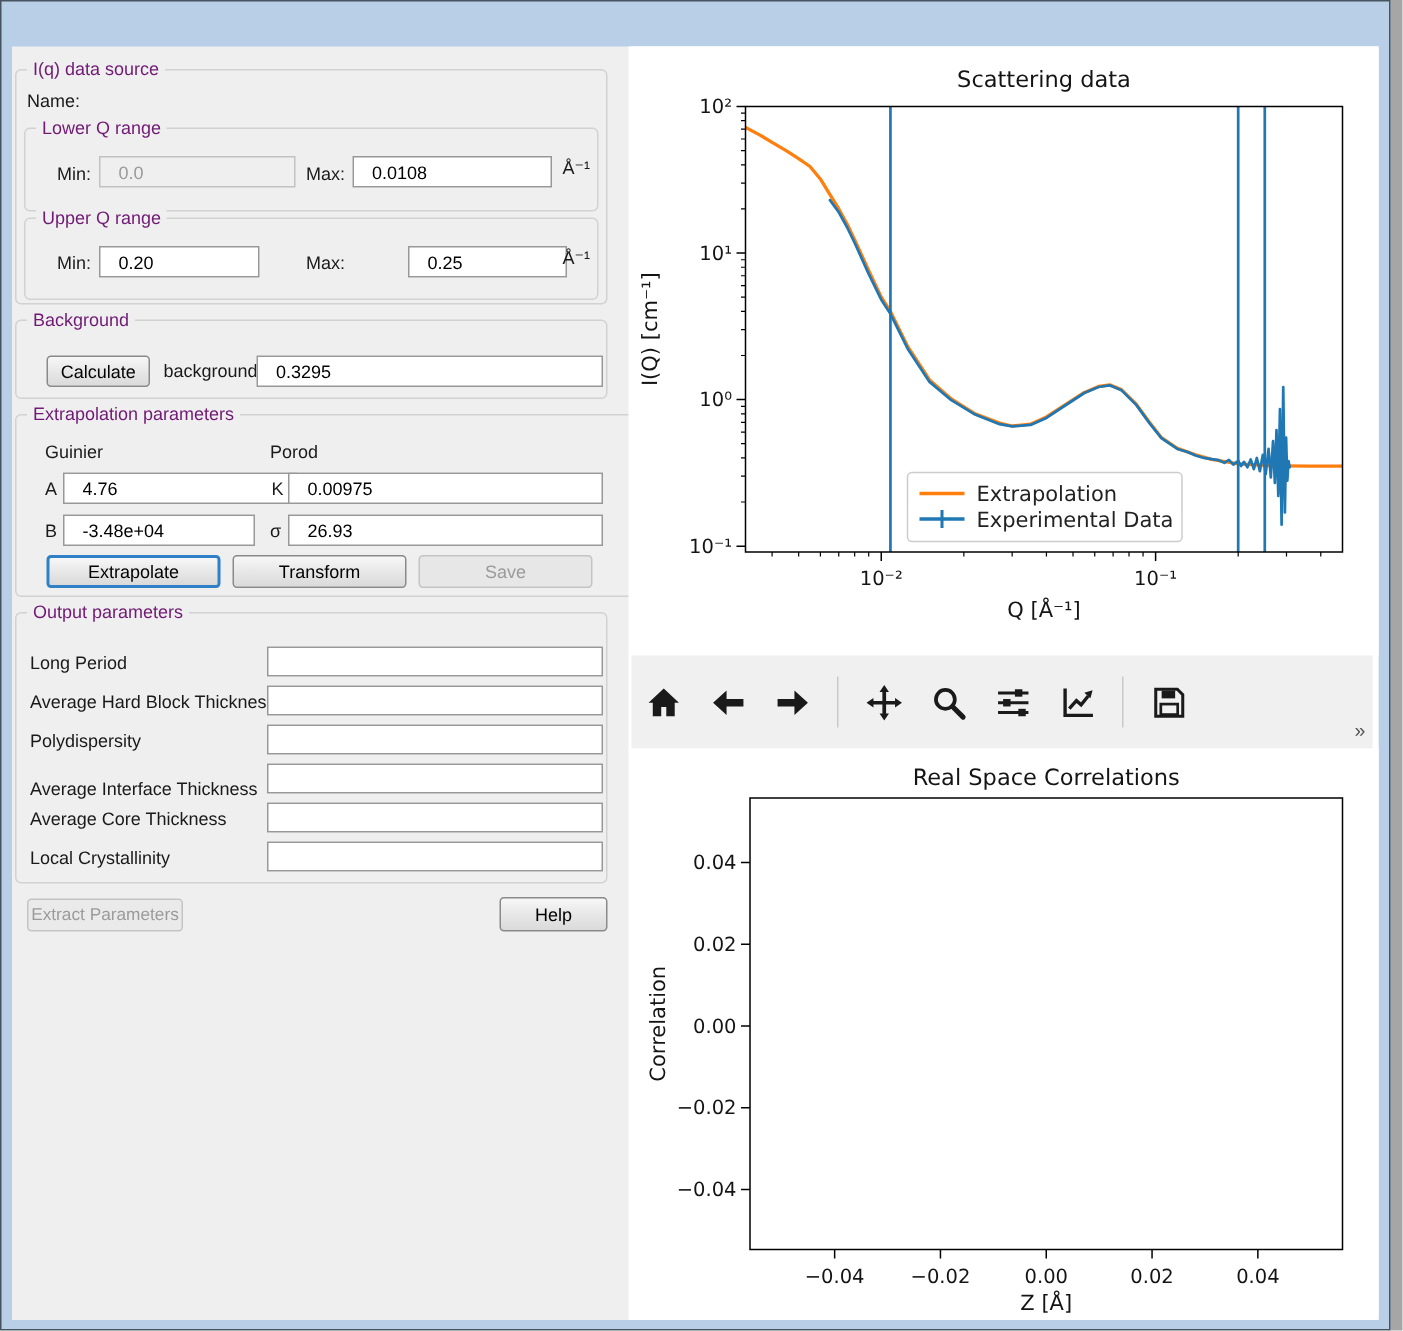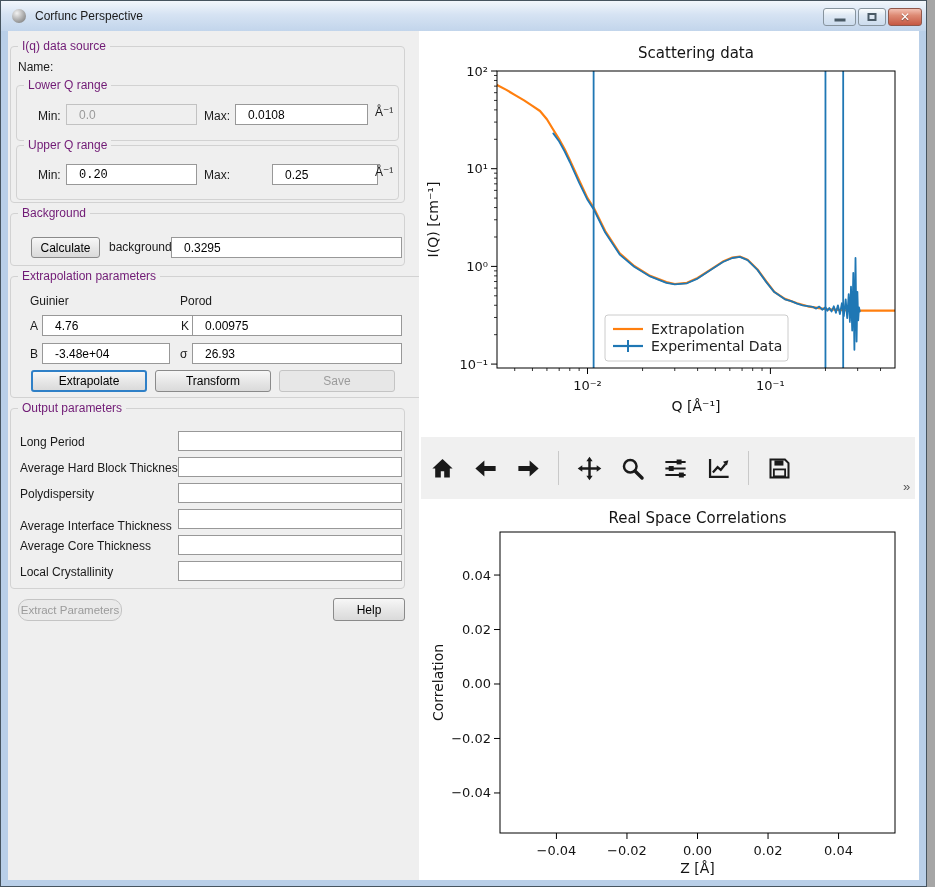--- a/index.html
+++ b/index.html
@@ -49,33 +49,20 @@
   #chart2{top:468px;}
   .tick{font:13px "DejaVu Sans",sans-serif;fill:#141414;}
   .ctitle{font:15px "DejaVu Sans",sans-serif;fill:#141414;}
   .clabel{font:14px "DejaVu Sans",sans-serif;fill:#141414;}
   .legendtext{font:14px "DejaVu Sans",sans-serif;fill:#222222;}
 </style>
 </head>
 <body>
 
 <div class="window">
-  <div class="titlebar">
-    <div class="appicon"></div>
-    <div class="wtitle">Corfunc Perspective</div>
-    <div class="wbtn" style="left:822px;width:33px;">
-      <div class="glyph min-glyph"></div>
-    </div>
-    <div class="wbtn" style="left:857px;width:28px;">
-      <div class="glyph max-glyph"></div>
-    </div>
-    <div class="wbtn wbtn-close" style="left:887px;width:34px;">
-      <div class="glyph x-glyph">✕</div>
-    </div>
-  </div>
 
   <div class="content">
 
     <div>
 
       <div class="group" style="left:2px;top:15px;width:395px;height:157px;">
         <span class="gtitle">I(q) data source</span>
       </div>
       <span class="lbl" style="left:10px;top:29px;">Name:</span>
 
@@ -85,21 +72,21 @@
       <span class="lbl" style="left:30px;top:78px;">Min:</span>
       <input class="tin" style="left: 58px; top: 73px; width: 131px;" disabled="" value="0.0">
       <span class="lbl" style="left:196px;top:78px;">Max:</span>
       <input class="tin" style="left: 227px; top: 73px; width: 133px;" value="0.0108">
       <span class="lbl" style="left:367px;top:74px;">Å⁻¹</span>
 
       <div class="group" style="left:8px;top:114px;width:383px;height:55px;">
         <span class="gtitle">Upper Q range</span>
       </div>
       <span class="lbl" style="left:30px;top:137px;">Min:</span>
-      <input class="tin" style="left: 58px; top: 133px; width: 131px; font-family: Liberation Mono, monospace;" value="0.20">
+      <input class="tin" style="left: 58px; top: 133px; width: 107px;" value="0.20">
       <span class="lbl" style="left:196px;top:137px;">Max:</span>
       <input class="tin" style="left: 227px; top: 133px; width: 106px; margin-left: 37px;" value="0.25">
       <span class="lbl" style="left:367px;top:134px;">Å⁻¹</span>
 
       <div class="group" style="left:2px;top:182px;width:395px;height:53px;">
         <span class="gtitle">Background</span>
       </div>
       <button class="btn" style="left:23px;top:206px;width:69px;height:21px;">Calculate</button>
       <span class="lbl" style="left:101px;top:209px;">background</span>
       <input class="tin" style="left: 163px; top: 206px; width: 231px;" value="0.3295">
@@ -130,21 +117,21 @@
       <input class="tin" style="left: 170px; top: 426px; width: 224px; height: 20px;" value="">
       <span class="lbl" style="left:12px;top:456px;">Polydispersity</span>
       <input class="tin" style="left: 170px; top: 452px; width: 224px; height: 20px;" value="">
       <span class="lbl" style="left:12px;top:488px;">Average Interface Thickness</span>
       <input class="tin" style="left: 170px; top: 478px; width: 224px; height: 20px;" value="">
       <span class="lbl" style="left:12px;top:508px;">Average Core Thickness</span>
       <input class="tin" style="left: 170px; top: 504px; width: 224px; height: 20px;" value="">
       <span class="lbl" style="left:12px;top:534px;">Local Crystallinity</span>
       <input class="tin" style="left: 170px; top: 530px; width: 224px; height: 20px;" value="">
 
-      <button class="btn btn-flat" style="left:10px;top:568px;width:104px;height:22px;font-size:11.5px;border-radius:10px;" disabled="">Extract Parameters</button>
+      <button class="btn btn-flat" style="left:10px;top:568px;width:104px;height:22px;font-size:11.5px;" disabled="">Extract Parameters</button>
       <button class="btn" style="left:325px;top:567px;width:72px;height:23px;">Help</button>
     </div>
 
     <div class="rightpanel"></div>
 
     <svg id="chart1" class="chart" width="498" height="406">
         <defs>
           <clipPath id="chart1-clip">
             <rect x="76" y="40" width="398" height="297"></rect>
           </clipPath>

